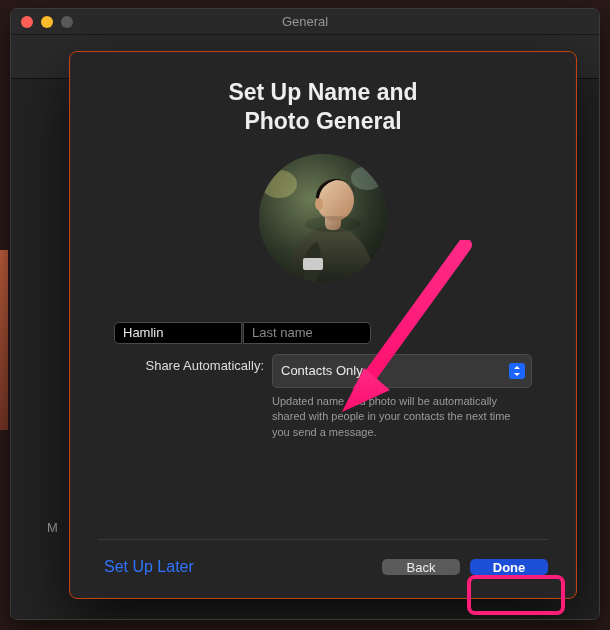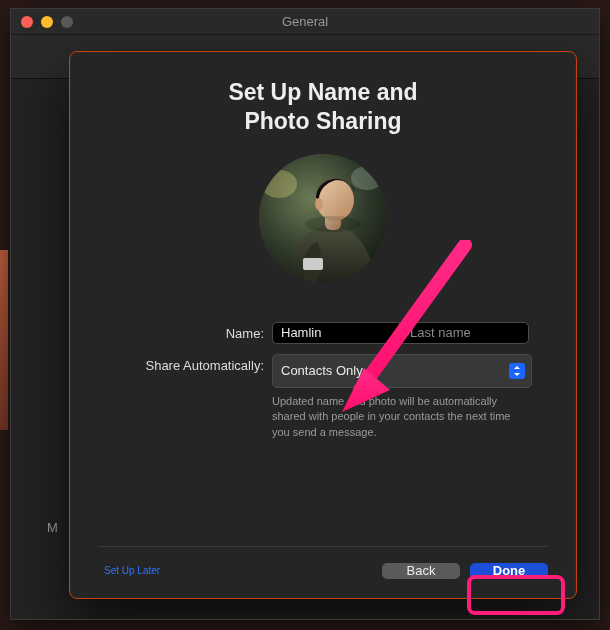--- a/index.html
+++ b/index.html
@@ -11,21 +11,21 @@
   }
   
   .bg-left {
     position: absolute; left: 0; top: 250px; width: 8px; height: 180px;
     background: linear-gradient(180deg,#c7623f,#7a3826);
   }
 
   .window {
     position: absolute; left: 10px; top: 8px; right: 10px; bottom: 10px;
     background: #1e1e1e;
-    border-radius: 0;
+    border-radius: 7px;
     box-shadow: 0 10px 30px rgba(0,0,0,.6);
     overflow: hidden;
     border: 1px solid #3a3a3a;
   }
   .titlebar {
     height: 26px; display: flex; align-items: center;
     padding: 0 10px; background: #2a2a2a; border-bottom: 1px solid #1a1a1a;
     position: relative;
   }
   .traffic { display: flex; gap: 8px; }
@@ -112,21 +112,21 @@
   }
 
   .spacer { flex: 1; }
 
   .footer {
     display: flex; align-items: center; gap: 10px;
     padding-top: 14px; border-top: 1px solid #3a3a3a;
     margin: 0 -6px;
   }
   .link-btn {
-    color: #2e74ff; font-size: 10px; background: none; border: none;
+    color: #2e74ff; font-size: 16px; background: none; border: none;
     padding: 4px 6px; cursor: pointer; font-weight: 500;
   }
   .footer .gap { flex:1; }
   .btn {
     height: 16px; min-width: 78px; border-radius: 5px; border: none;
     font-size: 13px; color: #eee; cursor: pointer; padding: 0 14px;
     font-family: inherit;
   }
   .btn.secondary { background: #5a5a5a; }
   .btn.primary { background: #1d4ed8; color: #fff; font-weight: 700; }
@@ -155,21 +155,21 @@
   </div>
   <div class="toolbar"></div>
 
   <div class="prefs-body">
     <div class="prefs-letter">M</div>
   </div>
 
   <div class="sheet">
     <h1>
       <span>Set Up Name and</span>
-      <span class="l2">Photo Sharing</span>
+      <span class="l2">Photo General</span>
     </h1>
 
     <div class="avatar-wrap">
       <div class="avatar">
         <svg viewBox="0 0 128 128" aria-hidden="true">
           <defs>
             <radialGradient id="bgg" cx="40%" cy="35%" r="80%">
               <stop offset="0%" stop-color="#6b7a55"></stop>
               <stop offset="55%" stop-color="#2f3a2a"></stop>
               <stop offset="100%" stop-color="#10140e"></stop>
@@ -202,21 +202,20 @@
 
           <rect x="44" y="104" width="20" height="12" rx="2" fill="#e9e9e9" opacity=".85"></rect>
 
           <ellipse cx="74" cy="70" rx="28" ry="8" fill="#000" opacity=".15"></ellipse>
         </svg>
       </div>
     </div>
 
     <div class="form">
       <div class="row">
-        <div class="row-label">Name:</div>
         <div class="row-field name-fields">
           <input class="text-input first" value="Hamlin" style="">
           <input class="text-input last" placeholder="Last name" style="">
         </div>
       </div>
 
       <div class="row">
         <div class="row-label">Share Automatically:</div>
         <div class="row-field">
           <div class="popup">

